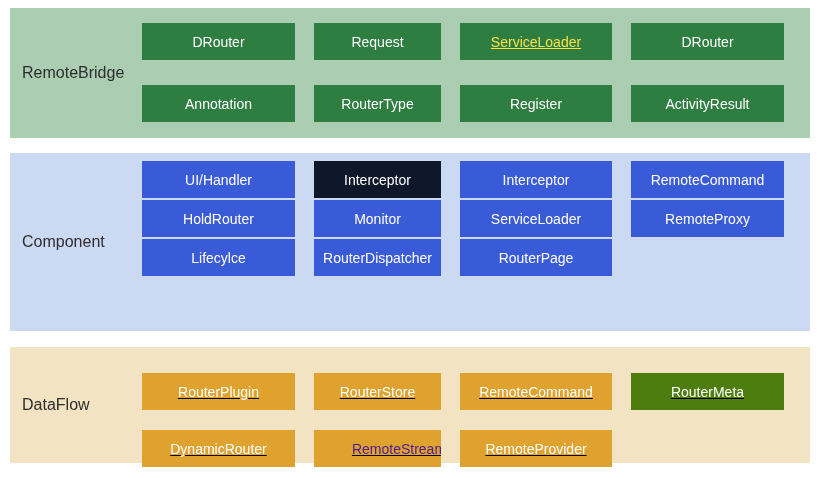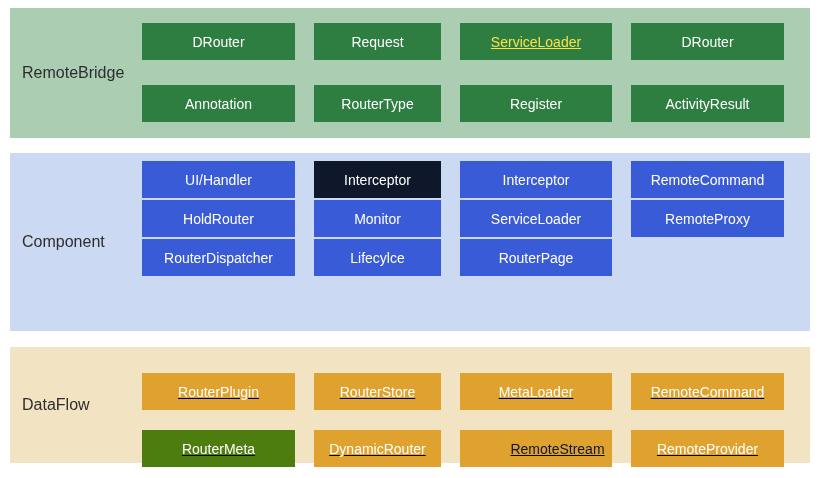--- a/index.html
+++ b/index.html
@@ -76,33 +76,32 @@
     <span class="band-label">Component</span>
     <div class="grid grid-1">
         <div class="block" style="background: rgb(58, 91, 216); color: rgb(255, 255, 255);">UI/Handler</div>
         <div class="block" style="background: #0f172a; color: rgb(255, 255, 255);">Interceptor</div>
         <div class="block" style="background: rgb(58, 91, 216); color: rgb(255, 255, 255);">Interceptor</div>
         <div class="block" style="background: rgb(58, 91, 216); color: rgb(255, 255, 255);">RemoteCommand</div>
         <div class="block" style="background: rgb(58, 91, 216); color: rgb(255, 255, 255);">HoldRouter</div>
         <div class="block" style="background: rgb(58, 91, 216); color: rgb(255, 255, 255);">Monitor</div>
         <div class="block" style="background: rgb(58, 91, 216); color: rgb(255, 255, 255);">ServiceLoader</div>
         <div class="block" style="background: rgb(58, 91, 216); color: rgb(255, 255, 255);">RemoteProxy</div>
+        <div class="block" style="background: rgb(58, 91, 216); color: rgb(255, 255, 255);">Lifecylce</div>
         <div class="block" style="background: rgb(58, 91, 216); color: rgb(255, 255, 255);">RouterDispatcher</div>
-        <div class="block" style="background: rgb(58, 91, 216); color: rgb(255, 255, 255);">Lifecylce</div>
         <div class="block" style="background: rgb(58, 91, 216); color: rgb(255, 255, 255);">RouterPage</div>
       </div>
   </section>
 
   <section class="band band-2" style="background: rgb(242, 227, 194);">
     <span class="band-label">DataFlow</span>
     <div class="grid grid-2">
         <div class="block" style="background: rgb(224, 162, 46); color: rgb(255, 255, 255);">RouterPlugin</div>
         <div class="block" style="background: rgb(224, 162, 46); color: rgb(255, 255, 255);">RouterStore</div>
-        <div class="block" style="background: rgb(224, 162, 46); color: rgb(255, 255, 255);">MetaLoader</div>
         <div class="block" style="background: rgb(224, 162, 46); color: rgb(255, 255, 255);">RemoteCommand</div>
         <div class="block" style="background: #4d7c0f; color: rgb(255, 255, 255);">RouterMeta</div>
         <div class="block" style="background: rgb(224, 162, 46); color: rgb(255, 255, 255);">DynamicRouter</div>
-        <div class="block" style="background: rgb(224, 162, 46); color: #0f172a; padding-left: 43px;">RemoteStream</div>
+        <div class="block" style="background: rgb(224, 162, 46); color: #4c1d95; padding-left: 43px;">RemoteStream</div>
         <div class="block" style="background: rgb(224, 162, 46); color: rgb(255, 255, 255);">RemoteProvider</div>
       </div>
   </section>
 
 </div>
 
 </body></html>

